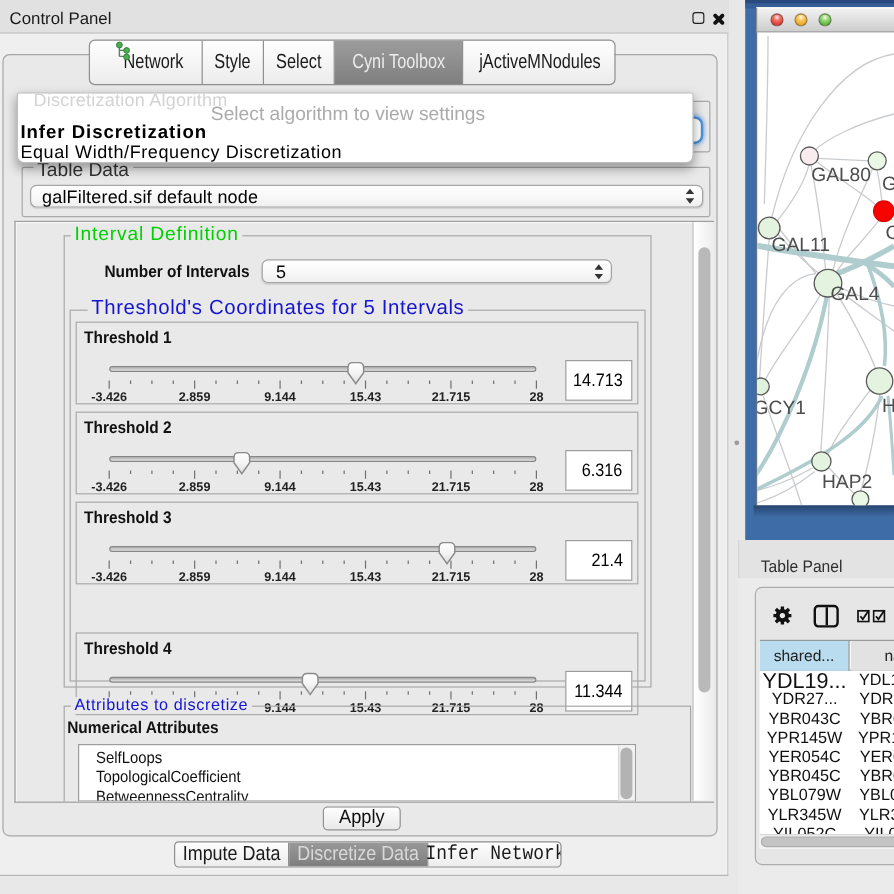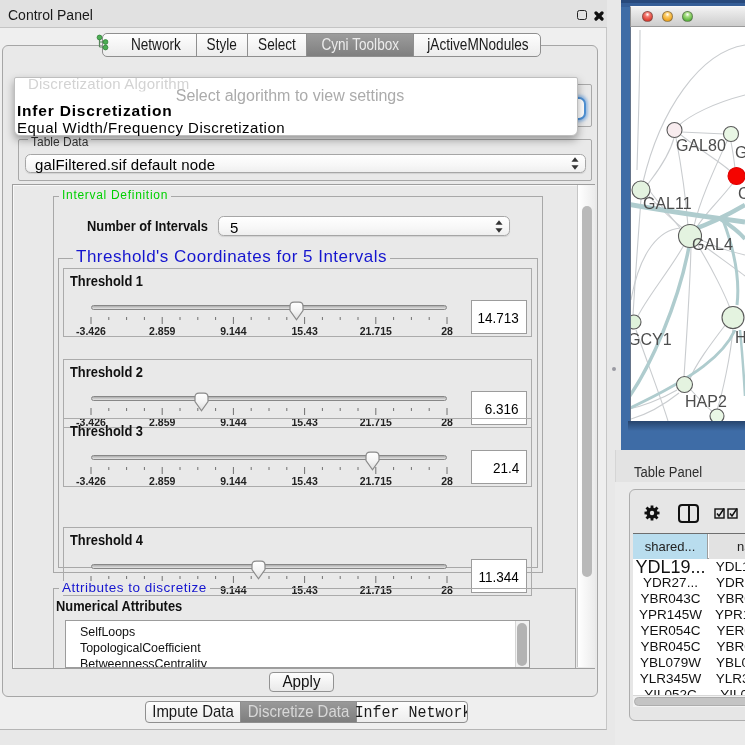--- a/index.html
+++ b/index.html
@@ -1,17 +1,17 @@
 <!DOCTYPE html>
 <html><head><meta charset="utf-8"><style>
 * { margin:0; padding:0; box-sizing:border-box; }
 html,body { width:745px; height:745px; overflow:hidden; }
 body { font-family:"Liberation Sans", sans-serif; background:#E8E8E8; position:relative; }
 .abs { position:absolute; }
-.grpLabel { position:absolute; background:#E9E9E9; padding:0 3px; font-size:12px; line-height:13px; white-space:nowrap; }
+.grpLabel { position:absolute; background:#E9E9E9; padding:0 3px; font-size:16px; line-height:13px; white-space:nowrap; }
 .combo { position:absolute; background:linear-gradient(#FFFFFF,#F7F7F7 60%,#EFEFEF); border:1px solid #A6A6A6; border-radius:5.5px; box-shadow:0 1px 1px rgba(0,0,0,0.1); }
 .combo .ct { position:absolute; left:9px; top:1.5px; font-size:15px; letter-spacing:0.15px; color:#000; white-space:nowrap; }
 .cbar { position:absolute; right:6px; top:50%; margin-top:-6.5px; }
 .tseg { position:absolute; top:0; height:100%; color:#1A1A1A; }
 .tseg span { position:absolute; left:0; right:0; top:0; bottom:0; display:flex; align-items:center; justify-content:center; font-size:17px; transform:scaleX(0.8); white-space:nowrap; }
 .bseg span { font-size:17px; transform:scaleX(0.88); }
 </style></head><body>
 
 <div class="abs" style="left:621px;top:0;width:124px;height:450px;background:#3E6CA6;"></div>
 <div class="abs" style="left:621px;top:0;width:124px;height:3px;background:#27497C;"></div>
@@ -135,21 +135,21 @@
 <div class="abs" style="left:0;top:0;width:607px;height:28px;background:#E1E1E1;border-bottom:1px solid #C4C4C4;"></div>
 <div class="abs" style="left:8px;top:7px;font-size:14px;color:#1A1A1A;">Control Panel</div>
 <div class="abs" style="left:577px;top:9.5px;width:10px;height:10px;border:1.6px solid #222;border-radius:2.5px;"></div>
 <svg class="abs" style="left:594px;top:11px;" width="10" height="10" viewBox="0 0 10 10">
     <g stroke="#111" stroke-width="3.2" stroke-linecap="round">
       <line x1="2" y1="2" x2="8" y2="8"></line>
       <line x1="8" y1="2" x2="2" y2="8"></line>
     </g>
   </svg>
 <div class="abs" style="left:2px;top:45px;width:596px;height:652px;background:#E9E9E9;border:1px solid #A6A6A6;border-radius:6px;"></div>
-<div class="abs" style="left:102px;top:33px;width:439px;height:24px;border-radius:5px;border:1px solid #8F8F8F;overflow:hidden;background:linear-gradient(#FEFEFE,#ECECEC);">
+<div class="abs" style="left:74px;top:33px;width:439px;height:38px;border-radius:5px;border:1px solid #8F8F8F;overflow:hidden;background:linear-gradient(#FEFEFE,#ECECEC);">
 <div class="tseg" style="left:0px;width:94px;color:#1A1A1A;border-right:1px solid #8F8F8F;">
       <span style="text-indent:16px;">Network</span>
     </div>
 <div class="tseg" style="left:94px;width:50.5px;color:#1A1A1A;border-right:1px solid #8F8F8F;">
       <span style="">Style</span>
     </div>
 <div class="tseg" style="left:144.5px;width:59.0px;color:#1A1A1A;border-right:1px solid #8F8F8F;">
       <span style="">Select</span>
     </div>
 <div class="tseg" style="left:203.5px;width:107.5px;background:linear-gradient(#9C9C9C,#7F7F7F);color:#ECECEC;border-right:1px solid #8F8F8F;padding-left:40px;">
@@ -232,21 +232,21 @@
             <stop offset="0.55" stop-color="#F2F2F2"></stop>
             <stop offset="1" stop-color="#DCDCDC"></stop>
           </linearGradient>
         </defs>
 <path d="M2,5.2 Q2,1.2 6,1.2 L11,1.2 Q15,1.2 15,5.2 L15,9.6 L8.5,18.8 L2,9.6 Z" fill="url(#thg268)" stroke="#8A8A8A" stroke-width="1.2"></path>
       </svg>
 <div class="abs" style="left:407px;top:31px;width:56px;height:34px;background:#FFF;border:1px solid #9C9C9C;">
         <div class="abs" style="right:7px;top:0;height:34px;line-height:33px;font-size:15px;color:#000;transform:scaleX(0.9);transform-origin:100% 50%;">14.713</div>
       </div>
 </div>
-<div class="abs" style="left:50px;top:158px;width:469px;height:69px;border:1px solid #ABABAB;margin-top:16px;">
+<div class="abs" style="left:50px;top:158px;width:469px;height:69px;border:1px solid #ABABAB;">
 <div class="abs" style="left:6px;top:4px;font-size:14px;font-weight:bold;color:#111;transform:scaleX(0.92);transform-origin:0 50%;white-space:nowrap;">Threshold 2</div>
 <div class="abs" style="left:27px;top:36px;width:356px;height:5px;border:1px solid #878787;border-radius:3px;background:linear-gradient(#ACACAC,#E5E5E5);"></div>
 <svg class="abs" style="left:0;top:0;" width="469" height="69">
         <g stroke="#707070" stroke-width="1">
           <line x1="27.0" y1="48" x2="27.0" y2="55"></line>
           <line x1="44.8" y1="48" x2="44.8" y2="51"></line>
           <line x1="62.6" y1="48" x2="62.6" y2="51"></line>
           <line x1="80.4" y1="48" x2="80.4" y2="51"></line>
           <line x1="98.2" y1="48" x2="98.2" y2="55"></line>
           <line x1="116.0" y1="48" x2="116.0" y2="51"></line>

